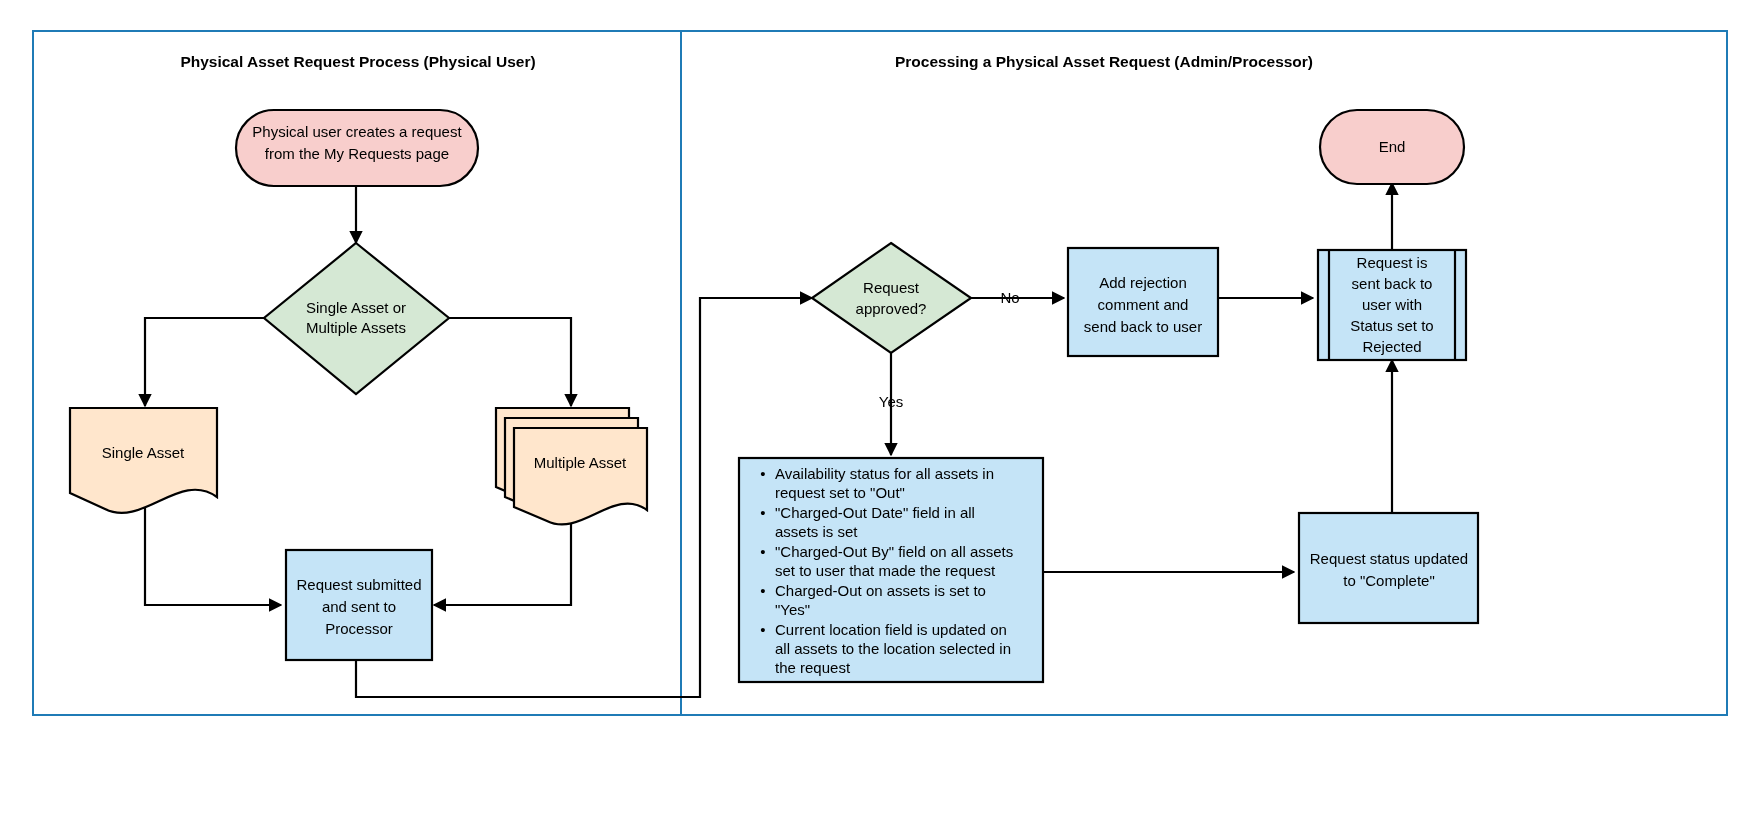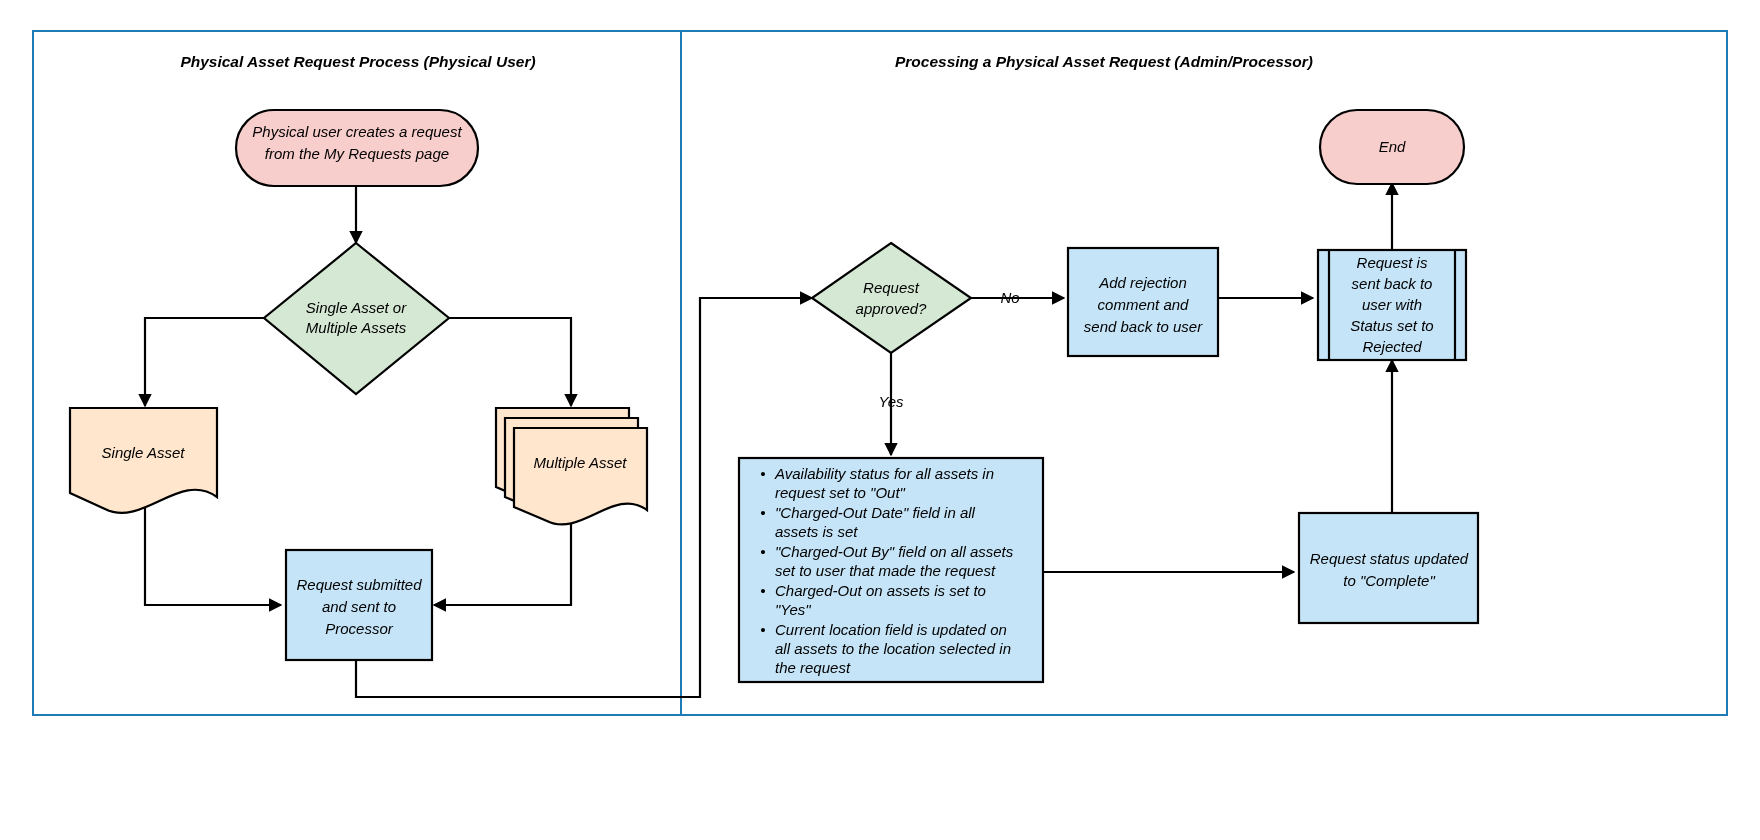--- a/index.html
+++ b/index.html
@@ -10,21 +10,20 @@
   body {
     width: 1760px;
     height: 840px;
     font-family: "Liberation Sans", sans-serif;
     overflow: hidden;
   }
   #diagram-root {
     position: relative;
     width: 1760px;
     height: 840px;
-    font-style: italic;
   }
   svg.flow {
     display: block;
     width: 1760px;
     height: 840px;
   }
   .panel-rect {
     fill: none;
     stroke: #1f7bb6;
     stroke-width: 2;

